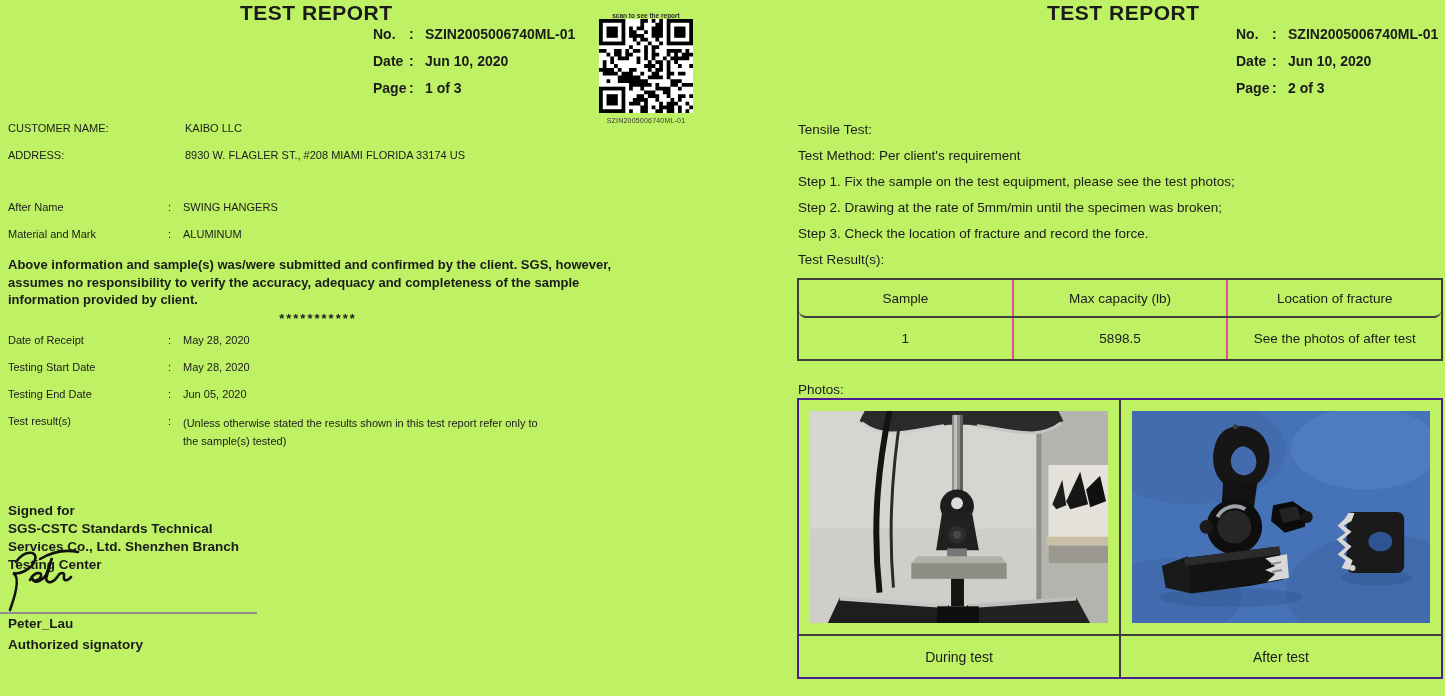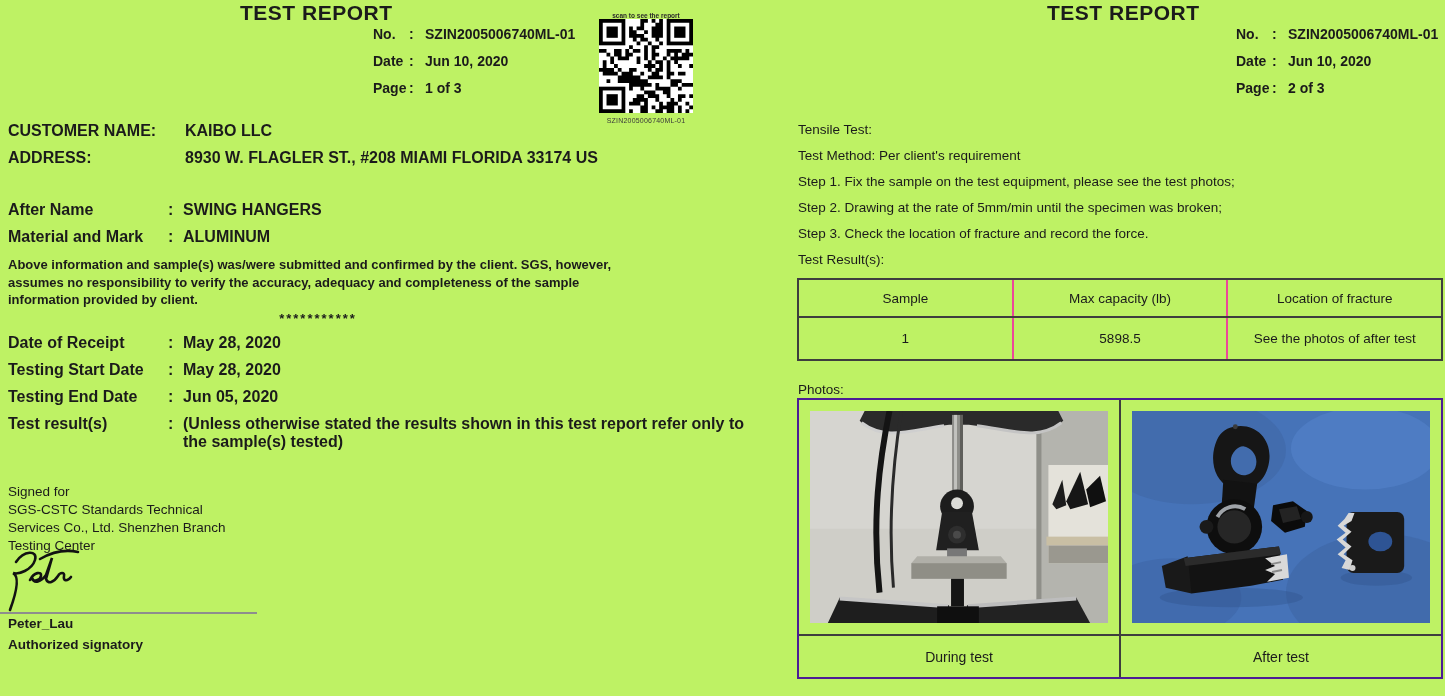--- a/index.html
+++ b/index.html
@@ -9,40 +9,40 @@
   #page1{left:0;width:720px;}
   #page2{left:790px;width:655px;}
   .abs{position:absolute;}
   .title{position:absolute;font-size:21px;font-weight:bold;letter-spacing:.5px;white-space:nowrap;}
   
   .meta{position:absolute;font-size:14px;font-weight:bold;}
   .mrow{height:27px;white-space:nowrap;}
   .ml{display:inline-block;width:36px;}
   .mc{display:inline-block;width:16px;}
   
-  .kv{position:absolute;left:8px;width:690px;height:18px;font-size:16px;font-weight:bold;white-space:nowrap;}
+  .kv{position:absolute;left:8px;width:690px;height:18px;font-size:11px;font-weight:normal;white-space:nowrap;}
   .kv .lbl{position:absolute;left:0;top:0;}
   .kv .col{position:absolute;left:160px;top:0;}
   .kv .val{position:absolute;left:175px;top:0;}
   .kv.wide .val{left:177px;}
   .para{position:absolute;left:8px;font-size:13px;font-weight:bold;line-height:17.5px;white-space:nowrap;}
   .sep{position:absolute;left:8px;width:620px;text-align:center;font-size:13px;font-weight:bold;letter-spacing:2px;}
-  .siglines{position:absolute;left:8px;font-size:13.5px;font-weight:normal;line-height:18px;white-space:nowrap;}
+  .siglines{position:absolute;left:8px;font-size:13.5px;font-weight:bold;line-height:18px;white-space:nowrap;margin-top:19px;}
   .sigrule{position:absolute;left:0;top:612px;width:257px;height:2px;background:#8e8e8e;}
   .signame{position:absolute;left:8px;top:616px;font-size:13.5px;font-weight:bold;}
   .sigrole{position:absolute;left:8px;top:637px;font-size:13.5px;font-weight:bold;}
   
   .qrblock{position:absolute;left:596px;top:12px;width:100px;text-align:center;}
   .qrcap-top{font-size:6.5px;font-weight:bold;color:#2a2a2a;white-space:nowrap;}
   .qrcap-bot{font-size:7px;color:#3a3a3a;white-space:nowrap;letter-spacing:.2px;}
   
   .p2body{position:absolute;left:8px;top:117px;font-size:13.5px;line-height:26px;white-space:nowrap;}
   .p2body div{height:26px;}
   .rtable{position:absolute;left:7px;top:278px;width:642px;border:2px solid #3e3e3e;}
-  .rtable .hrow{display:flex;height:36px;border-bottom:2px solid #3e3e3e;}
+  .rtable .hrow{display:flex;height:36px;border-bottom:2px solid #3e3e3e;border-radius:7px;}
   .rtable .drow{display:flex;height:41px;}
   .rtable .cell{flex:1;display:flex;align-items:center;justify-content:center;font-size:13.5px;}
   .rtable .cell + .cell{border-left:2px solid #ec4899;}
   .photoslabel{position:absolute;left:8px;top:382px;font-size:13.5px;}
   .ptable{position:absolute;left:7px;top:398px;width:642px;height:277px;border:2px solid #4c1d95;display:flex;flex-direction:column;}
   .prow{flex:1;display:flex;min-height:0;}
   .pcell{flex:1;padding:11px;min-width:0;}
   .pcell + .pcell{border-left:2px solid #3e3e3e;}
   .pcell svg{display:block;width:100%;height:100%;}
   .crow{height:41px;display:flex;border-top:2px solid #3e3e3e;}

